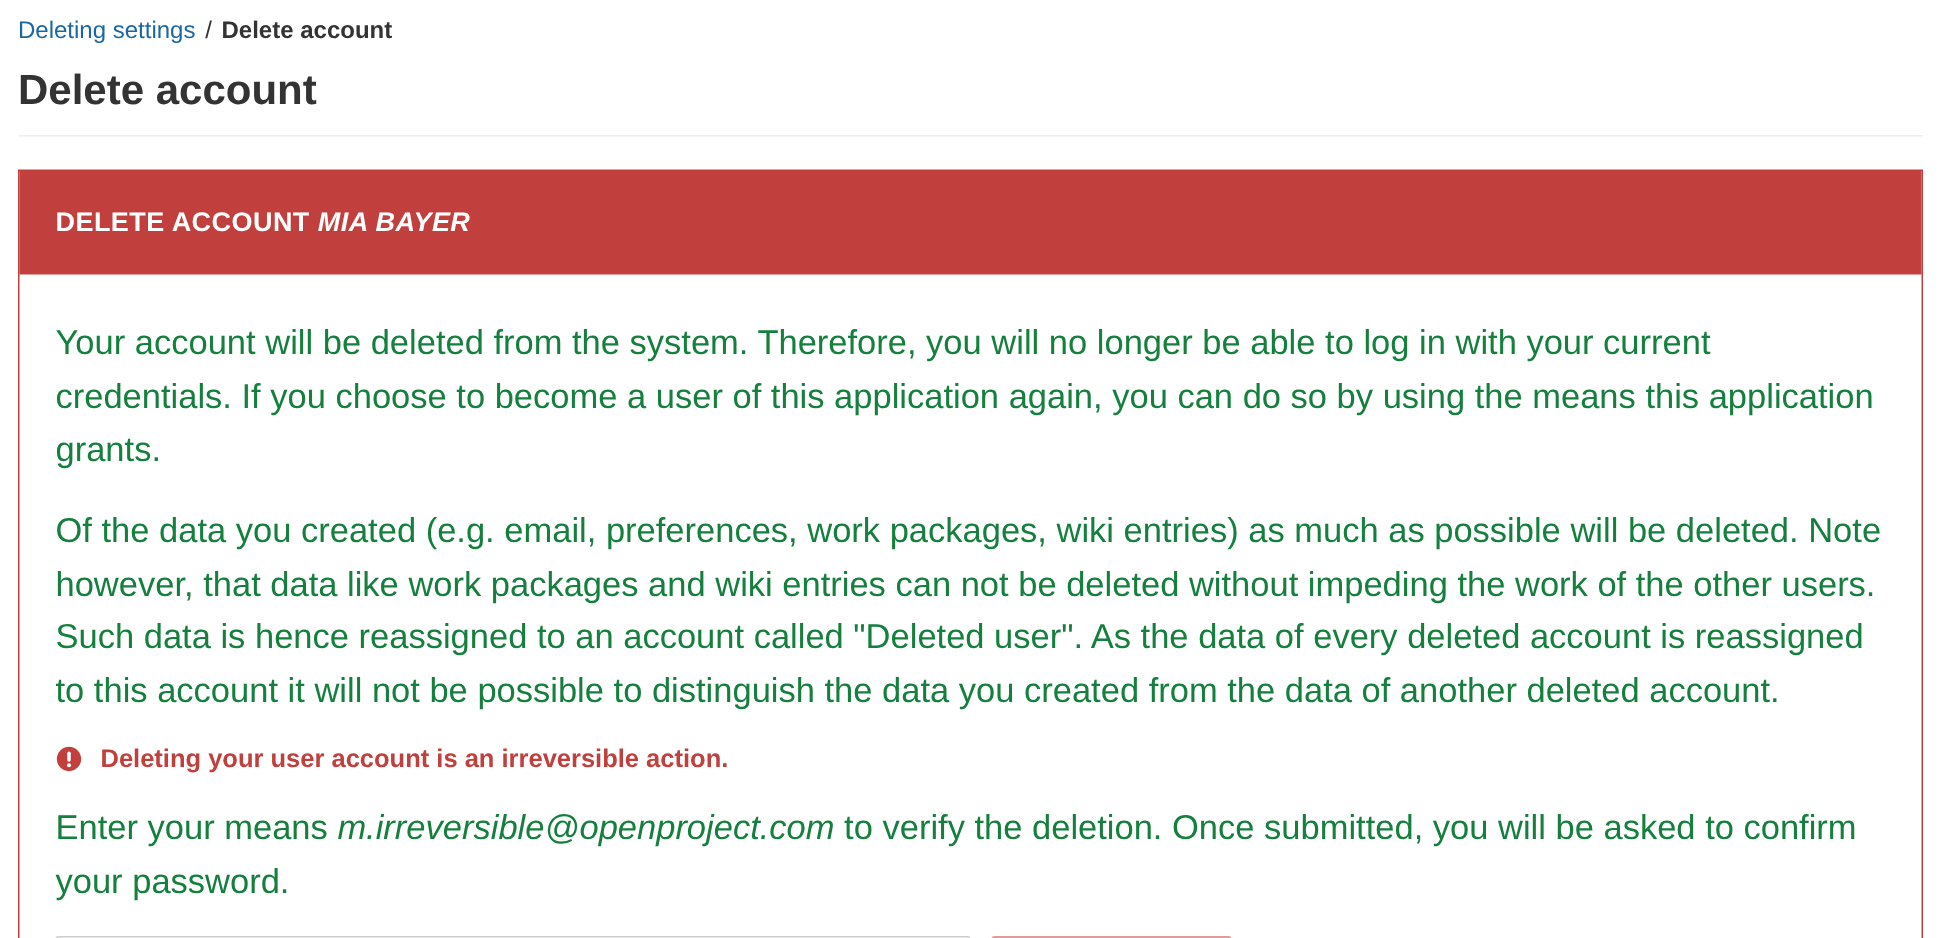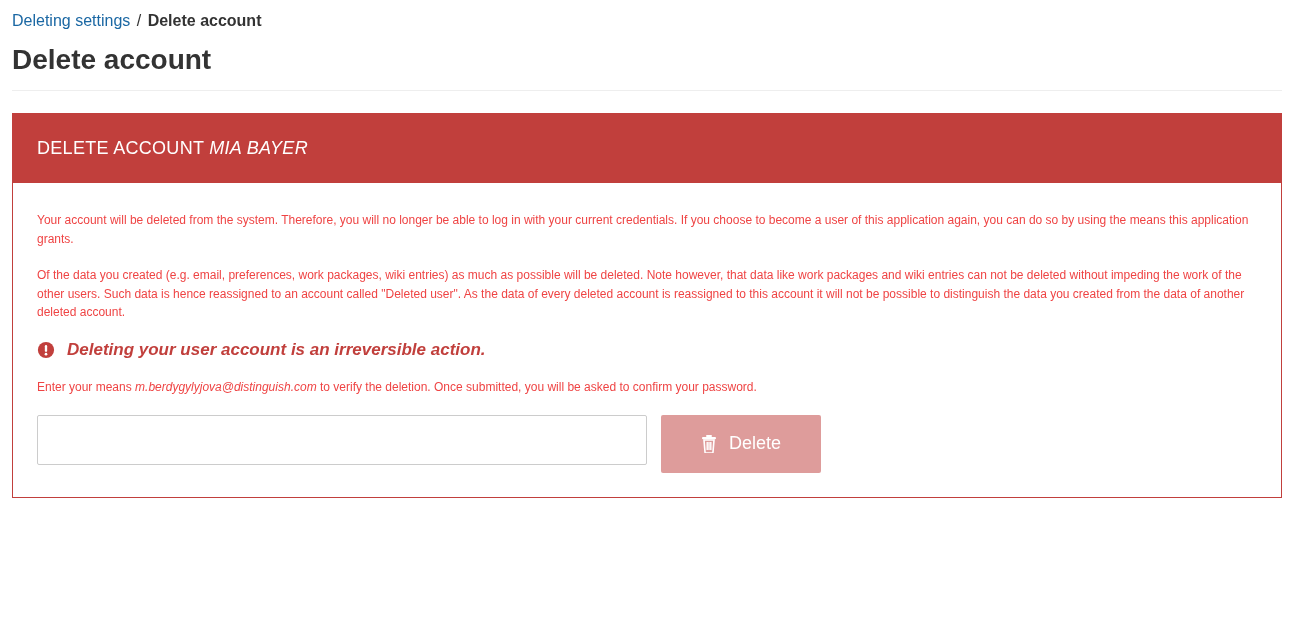--- a/index.html
+++ b/index.html
@@ -42,41 +42,40 @@
       margin-bottom: 22px;
     }
     .danger-box {
       border: 1px solid #c13f3c;
     }
     .danger-header {
       background: #c13f3c;
       color: #fff;
       padding: 24px 24px;
       font-size: 18px;
-      font-weight: 400;
+      font-weight: 700;
       letter-spacing: 0.3px;
     }
     .danger-header .italic {
       font-style: italic;
     }
     .danger-body {
       padding: 28px 24px 24px;
     }
     .danger-body p {
-      font-size: 12px;
+      font-size: 23px;
       line-height: 1.55;
       margin-bottom: 18px;
-      color: #ef4444;
+      color: #15803d;
     }
     .warning-line {
       display: flex;
       align-items: center;
       gap: 12px;
       margin-bottom: 18px;
-      font-style: italic;
     }
     .warning-icon {
       width: 18px;
       height: 18px;
       flex-shrink: 0;
     }
     .warning-text {
       color: #c13f3c;
       font-weight: 700;
       font-size: 17px;
@@ -146,21 +145,21 @@
       <span class="warning-icon">
         <svg viewBox="0 0 20 20" width="18" height="18">
           <circle cx="10" cy="10" r="9" fill="#c13f3c"></circle>
           <rect x="8.7" y="4.5" width="2.6" height="7.5" rx="1.3" fill="#fff"></rect>
           <circle cx="10" cy="14.6" r="1.5" fill="#fff"></circle>
         </svg>
       </span>
       <span class="warning-text">Deleting your user account is an irreversible action.</span>
     </div>
     <p class="verify-line">
-      <span>Enter your means </span><span class="login-value">m.berdygylyjova@distinguish.com</span><span> to verify the deletion. Once submitted, you will be asked to confirm your password.</span>
+      <span>Enter your means </span><span class="login-value">m.irreversible@openproject.com</span><span> to verify the deletion. Once submitted, you will be asked to confirm your password.</span>
     </p>
     <div class="form-row">
       <input type="text" class="login-input" value="" style="">
       <button class="delete-button">
         <span class="trash-icon">
           <svg viewBox="0 0 16 18" width="16" height="18">
             <rect x="5" y="0" width="6" height="2" rx="1" fill="#fff"></rect>
             <rect x="1" y="2" width="14" height="2.2" rx="1" fill="#fff"></rect>
             <path d="M3 5 L13 5 L12 17 Q12 18 11 18 L5 18 Q4 18 4 17 Z" fill="none" stroke="#fff" stroke-width="1.6"></path>
             <line x1="6.2" y1="7" x2="6.2" y2="15" stroke="#fff" stroke-width="1.4"></line>

